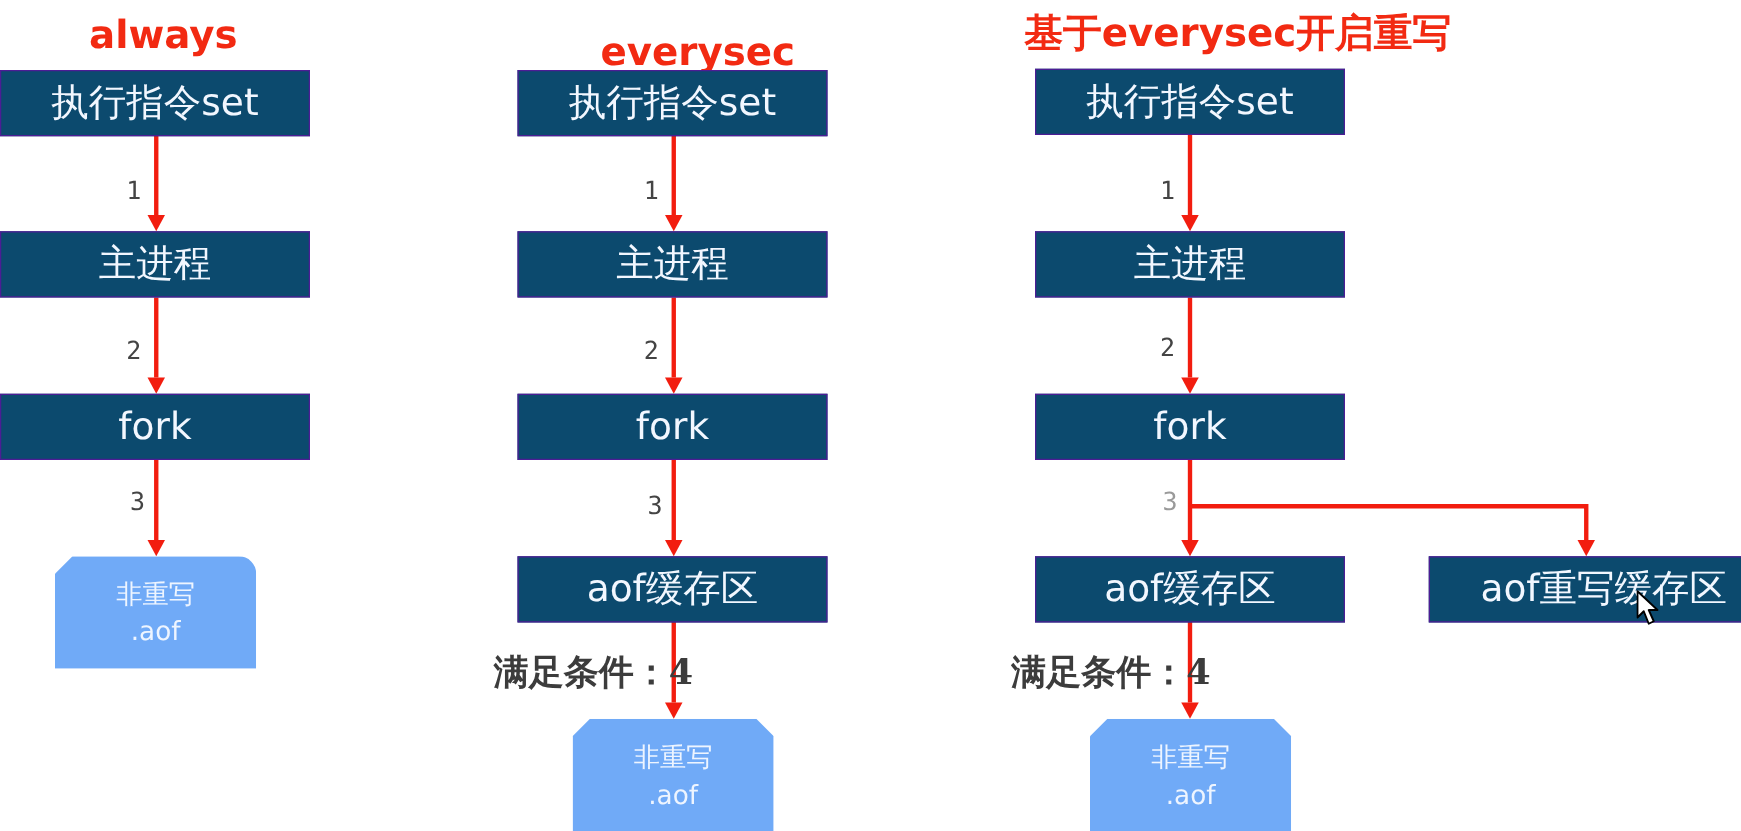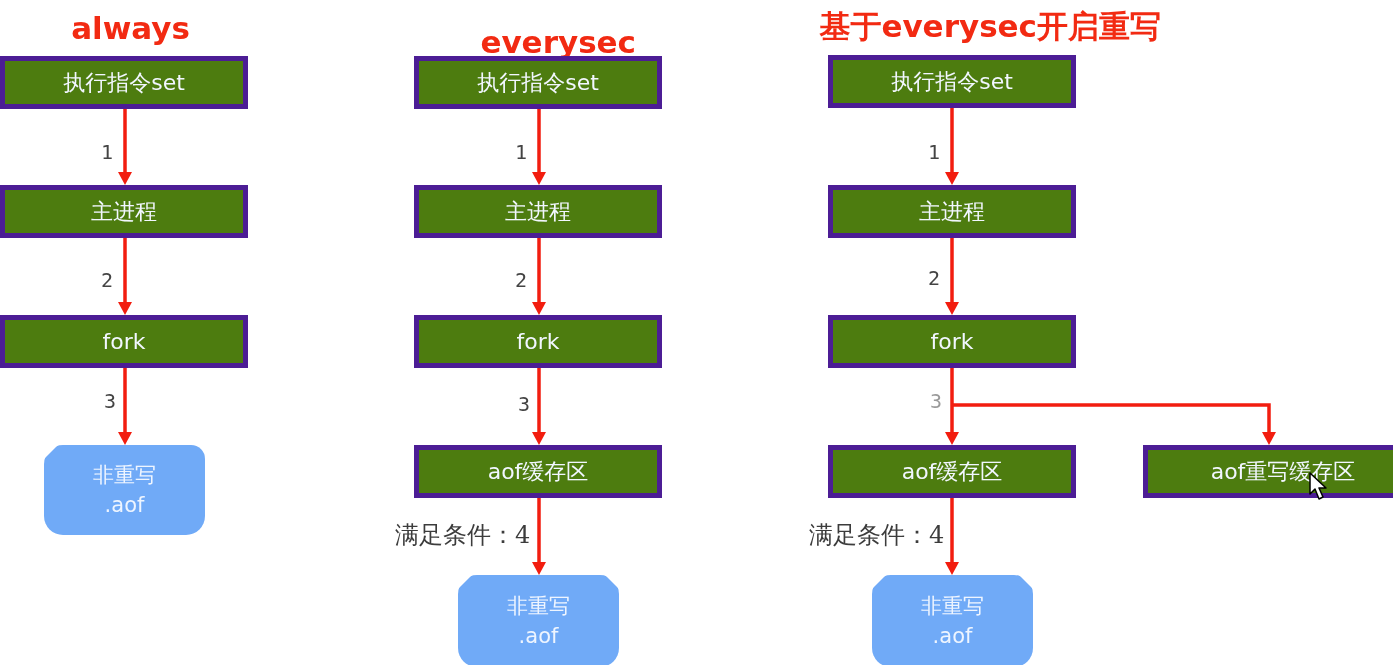--- a/index.html
+++ b/index.html
@@ -1,27 +1,27 @@
 <!DOCTYPE html>
 <html><head>
 <meta charset="utf-8">
 <style>
   html, body { margin:0; padding:0; }
   body { width:1393px; height:665px; position:relative; background:#ffffff; overflow:hidden;
          font-family:"DejaVu Sans","Liberation Sans",sans-serif; }
   .title { position:absolute; color:#f22a12; font-weight:bold; font-size:31px; text-align:right; white-space:nowrap; }
-  .box { position:absolute; background:#4d7c0f; color:#f2f7ff; font-size:22px;
-         display:flex; align-items:center; justify-content:center; box-sizing:border-box; border:5px solid #4c1d95; }
+  .box { position:absolute; background:#0c4a6e; color:#f2f7ff; font-size:30px;
+         display:flex; align-items:center; justify-content:center; box-sizing:border-box; border:1px solid #4c1d95; }
   .file { position:absolute; background:#70aaf7; color:#eef5ff; font-size:21px; text-align:center;
           clip-path: polygon(14px 0, calc(100% - 14px) 0, 100% 14px, 100% 100%, 0 100%, 0 14px);
-          border-top-right-radius:14px; display:flex; flex-direction:column; align-items:center; justify-content:center; line-height:30px;border-radius:19px; }
+          border-top-right-radius:14px; display:flex; flex-direction:column; align-items:center; justify-content:center; line-height:30px; }
   .file.left-only { clip-path: polygon(14px 0, 100% 0, 100% 100%, 0 100%, 0 14px); border-top-right-radius:14px; }
   .step { position:absolute; font-family:"DejaVu Sans Mono","Liberation Mono",monospace; font-size:20px; color:#444; }
   .step.light { color:#9a9a9a; }
-  .cond { position:absolute; font-family:"DejaVu Serif","Liberation Serif",serif; font-weight:normal; font-size:24px; color:#3c3c3c; white-space:nowrap; }
+  .cond { position:absolute; font-family:"DejaVu Serif","Liberation Serif",serif; font-weight:bold; font-size:28px; color:#3c3c3c; white-space:nowrap; }
   svg.arrows { position:absolute; left:0; top:0; }
 </style>
 </head>
 <body>
 
 <svg class="arrows" width="1393" height="665" viewBox="0 0 1393 665">
   <defs>
     <marker id="ah" markerWidth="10" markerHeight="10" refX="5" refY="9" orient="auto" markerUnits="userSpaceOnUse" viewBox="0 0 10 10">
     </marker>
   </defs>

